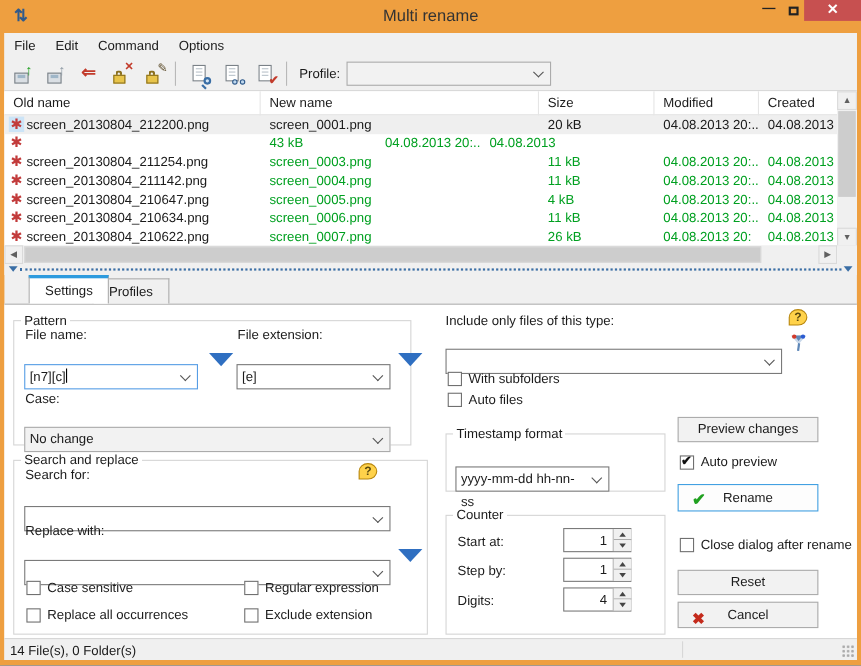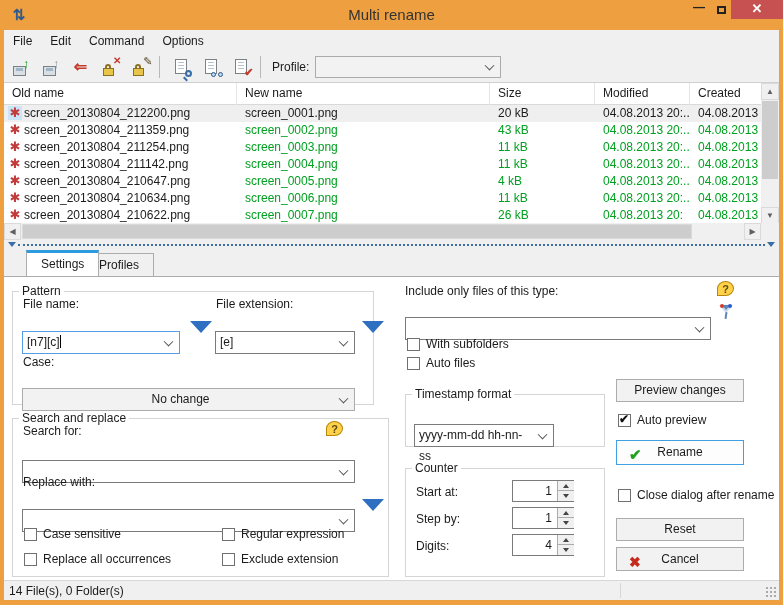--- a/index.html
+++ b/index.html
@@ -46,21 +46,21 @@
   .glasses i{position:absolute;width:5px;height:5px;border:1px solid #2F5A8B;border-radius:50%;background:#BFD8EE;}
   .glasses i:first-child{left:0;} .glasses i:last-child{right:0;}
   .doc-check{position:absolute;right:-3px;bottom:-3px;color:#C23B2B;font-size:11px;font-weight:bold;}
   .profile-lbl{margin:0 6px 0 6px;}
   .profile-combo{width:186px;height:22px;background:#F2F2F2;border:1px solid #ABABAB;position:relative;}
   
   .chev{position:absolute;right:7px;top:50%;width:7px;height:7px;border-right:1.6px solid #555;
         border-bottom:1.6px solid #555;transform:translateY(-70%) rotate(45deg);}
   .combo{position:relative;height:23px;background:#fff;border:1px solid #7A7A7A;line-height:21px;padding:0 20px 0 4px;margin-top:16px;}
   .combo.focus{border-color:#569DE5;}
-  .combo.gray{background:#F2F2F2;border-color:#ABABAB;text-align:center;}
+  .combo.gray{background:#F2F2F2;border-color:#ABABAB;}
   .caret{display:inline-block;width:1px;height:13px;background:#000;vertical-align:-2px;}
   .tri-btn{width:0;height:0;border-left:11px solid transparent;border-right:11px solid transparent;
            border-top:12px solid #2F6FC1;position:absolute;}
   
   .list{position:absolute;left:4px;top:82px;width:775px;height:158px;background:#fff;border-top:1px solid #D0D0D0;}
   .lheader{position:absolute;left:0;top:0;width:757px;height:22px;background:#fff;border-bottom:1px solid #D9D9D9;display:flex;}
   .hcell{border-right:1px solid #E5E5E5;padding:3px 0 0 8px;height:22px;color:#1b1b1b;}
   .hc0{width:233px;}.hc1{width:253px;}.hc2{width:105px;}.hc3{width:95px;}.hc4{width:71px;border-right:none;}
   .rows{position:absolute;left:0;top:22px;width:757px;height:119px;overflow:hidden;}
   .lrow{display:flex;height:17px;line-height:17px;}
@@ -242,22 +242,21 @@
     </div>
     <div class="rows">
       <div class="lrow selected">
         <div class="cell c-old"><span class="fic sel">✱</span><span>screen_20130804_212200.png</span></div>
         <div class="cell c-new">screen_0001.png</div>
         <div class="cell c-size">20 kB</div>
         <div class="cell c-mod">04.08.2013 20:...</div>
         <div class="cell c-cre">04.08.2013 2</div>
       </div>
       <div class="lrow changed">
-        <div class="cell c-old"><span class="fic">✱</span><span>screen_20130804_211359.png</span></div>
-        <div class="cell c-new">screen_0002.png</div>
+        <div class="cell c-old"><span class="fic">✱</span></div>
         <div class="cell c-size">43 kB</div>
         <div class="cell c-mod">04.08.2013 20:...</div>
         <div class="cell c-cre">04.08.2013 2</div>
       </div>
       <div class="lrow changed">
         <div class="cell c-old"><span class="fic">✱</span><span>screen_20130804_211254.png</span></div>
         <div class="cell c-new">screen_0003.png</div>
         <div class="cell c-size">11 kB</div>
         <div class="cell c-mod">04.08.2013 20:...</div>
         <div class="cell c-cre">04.08.2013 2</div>

